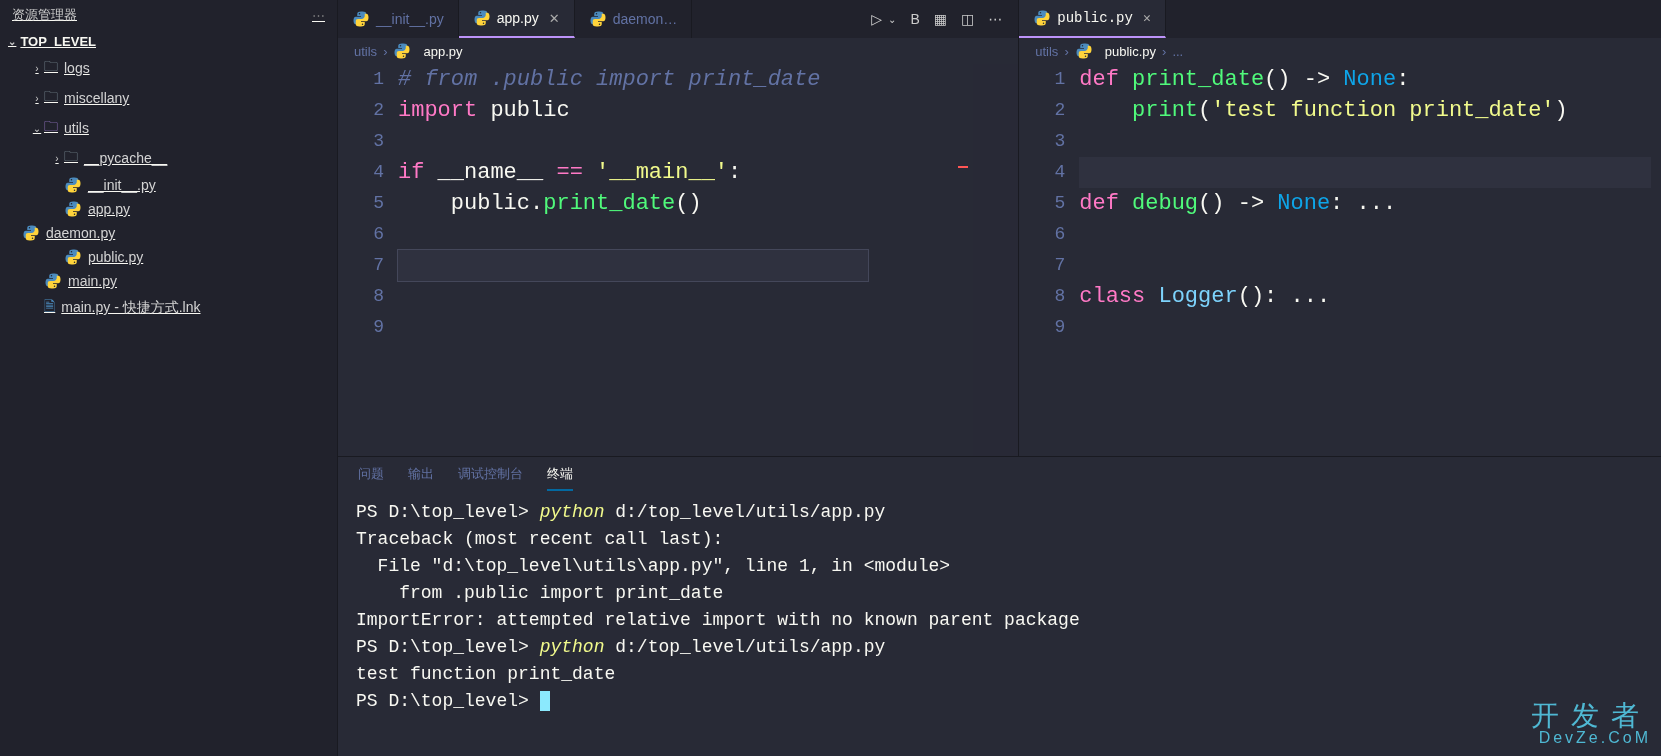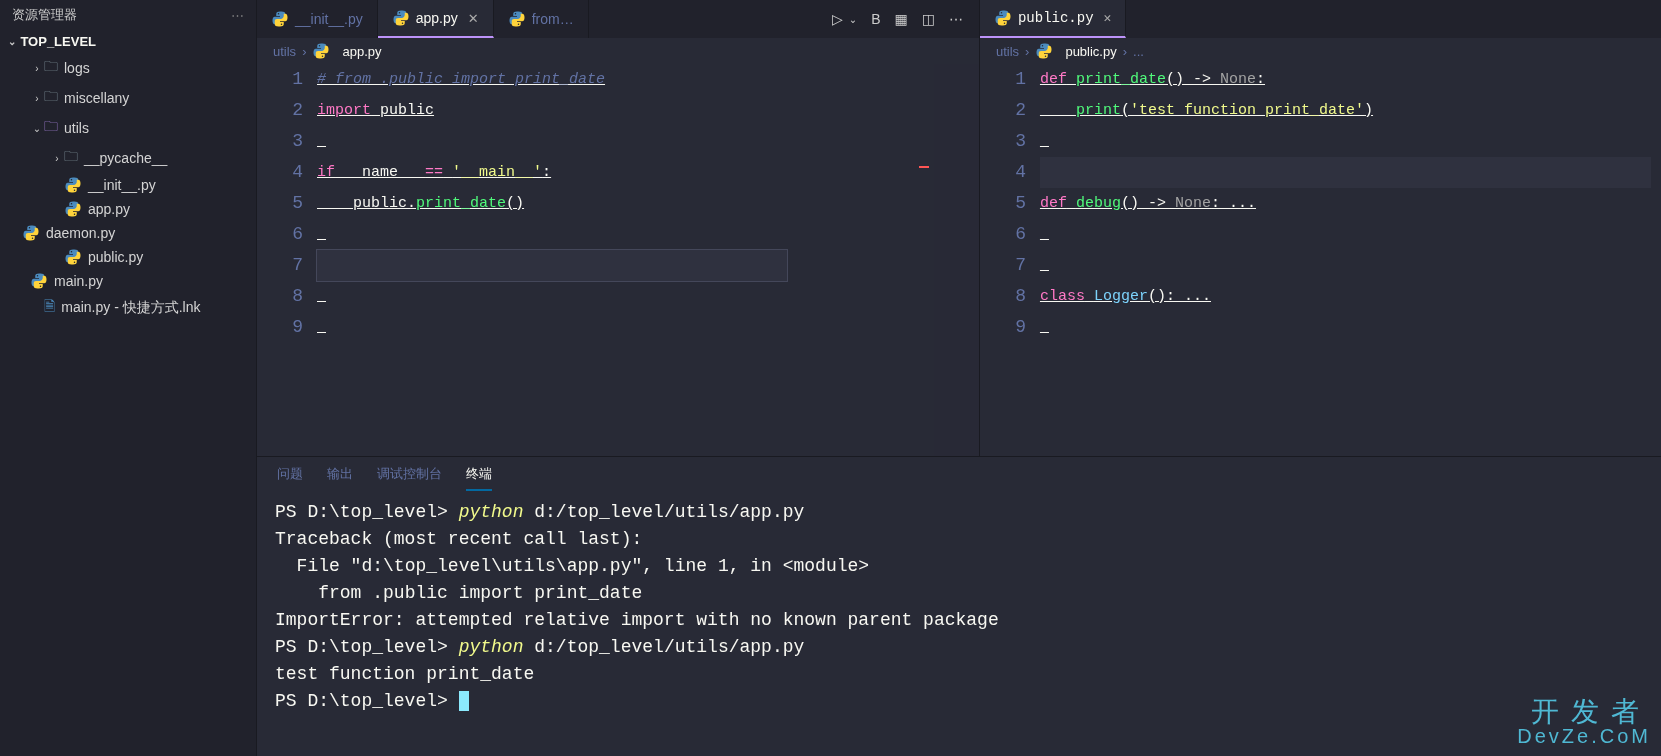--- a/index.html
+++ b/index.html
@@ -7,25 +7,26 @@
   font-family: 'Consolas', 'Courier New', monospace;
   background: #21222c;
   color: #f8f8f2;
   font-size: 14px;
   overflow: hidden;
   width: 1661px;
   height: 756px;
   display: flex;
 }
 .sidebar {
-  width: 257px;
+  width: 338px;
   background: #21222c;
   border-right: 1px solid #191a21;
   display: flex;
   flex-direction: column;
+  text-decoration: underline;
 }
 .sidebar-header {
   display: flex;
   align-items: center;
   justify-content: space-between;
   padding: 6px 12px;
   color: #ccc;
   font-size: 13px;
   font-family: 'Segoe UI', sans-serif;
 }
@@ -128,43 +129,42 @@
   width: 60px;
   text-align: right;
   padding-right: 14px;
   color: #6272a4;
   font-size: 18px;
   line-height: 31px;
   user-select: none;
 }
 .lines {
   flex: 1;
-  font-size: 15px;
+  font-size: 22px;
   line-height: 31px;
   white-space: pre;
   padding-right: 10px;
-  text-decoration: underline;
 }
 .minimap {
   width: 45px;
   background: #282a36;
   position: absolute;
   right: 0;
   top: 0;
   bottom: 0;
   opacity: 0.7;
   font-size: 2px;
   overflow: hidden;
 }
 .tok-comment { color: #6272a4; font-style: italic; }
 .tok-kw { color: #ff79c6; }
 .tok-func { color: #50fa7b; }
 .tok-str { color: #f1fa8c; }
 .tok-op { color: #ff79c6; }
-.tok-none { color: #a3a3a3; text-align: center; }
+.tok-none { color: #0ea5e9; text-align: center; }
 .tok-cls { color: #7dd3fc; }
 .line-highlight { background: #44475a40; display: inline-block; width: 100%; }
 .line-cursor-box { background: #44475a40; outline: 1px solid #44475a; display: inline-block; width: 470px; }
 .red-marker {
   position: absolute;
   right: 50px;
   top: 102px;
   width: 10px;
   height: 2px;
   background: #ff5555;
@@ -210,21 +210,21 @@
   bottom: 10px;
   font-size: 28px;
   color: #4fb8d3;
   font-family: 'Segoe UI', sans-serif;
   text-align: right;
   line-height: 1;
   z-index: 100;
   margin-left: 9px;
 }
 .watermark .cn { letter-spacing: 12px; }
-.watermark .en { font-size: 20px; letter-spacing: 3px; }
+.watermark .en { font-size: 16px; letter-spacing: 3px; }
 .py-svg { width: 18px; height: 18px; display:inline-block; vertical-align:middle;}
 </style>
 </head>
 <body>
 
 <div class="sidebar">
   <div class="sidebar-header">
     <span>资源管理器</span>
     <span class="dots">⋯</span>
   </div>
@@ -286,21 +286,21 @@
       <div class="tree-item" style="padding-left:50px">
         <span class="chev-ico"></span>
         <span class="py-ico">
           <svg class="py-svg" viewBox="0 0 24 24">
             <path fill="#4b8bbe" d="M12 2c-3 0-5 1-5 3v3h5v1H5c-2 0-3 2-3 5s1 5 3 5h2v-3c0-2 2-4 4-4h5c2 0 3-1 3-3V5c0-2-2-3-5-3h-2zm-2 2a1 1 0 110 2 1 1 0 010-2z"></path>
             <path fill="#ffd43b" d="M12 22c3 0 5-1 5-3v-3h-5v-1h7c2 0 3-2 3-5s-1-5-3-5h-2v3c0 2-2 4-4 4H8c-2 0-3 1-3 3v4c0 2 2 3 5 3h2zm2-2a1 1 0 110-2 1 1 0 010 2z"></path>
           </svg>
         </span>
         <span>public.py</span>
       </div>
-      <div class="tree-item" style="padding-left:16px">
+      <div class="tree-item" style="padding-left:30px">
         <span class="chev-ico"></span>
         <span class="py-ico">
           <svg class="py-svg" viewBox="0 0 24 24">
             <path fill="#4b8bbe" d="M12 2c-3 0-5 1-5 3v3h5v1H5c-2 0-3 2-3 5s1 5 3 5h2v-3c0-2 2-4 4-4h5c2 0 3-1 3-3V5c0-2-2-3-5-3h-2zm-2 2a1 1 0 110 2 1 1 0 010-2z"></path>
             <path fill="#ffd43b" d="M12 22c3 0 5-1 5-3v-3h-5v-1h7c2 0 3-2 3-5s-1-5-3-5h-2v3c0 2-2 4-4 4H8c-2 0-3 1-3 3v4c0 2 2 3 5 3h2zm2-2a1 1 0 110-2 1 1 0 010 2z"></path>
           </svg>
         </span>
         <span>main.py</span>
       </div>
       <div class="tree-item" style="padding-left:30px">
@@ -336,21 +336,21 @@
               <span>app.py</span>
               <span class="close">✕</span>
             </div>
             <div class="tab ">
               <span class="py-ico">
                 <svg class="py-svg" viewBox="0 0 24 24">
                   <path fill="#4b8bbe" d="M12 2c-3 0-5 1-5 3v3h5v1H5c-2 0-3 2-3 5s1 5 3 5h2v-3c0-2 2-4 4-4h5c2 0 3-1 3-3V5c0-2-2-3-5-3h-2zm-2 2a1 1 0 110 2 1 1 0 010-2z"></path>
                   <path fill="#ffd43b" d="M12 22c3 0 5-1 5-3v-3h-5v-1h7c2 0 3-2 3-5s-1-5-3-5h-2v3c0 2-2 4-4 4H8c-2 0-3 1-3 3v4c0 2 2 3 5 3h2zm2-2a1 1 0 110-2 1 1 0 010 2z"></path>
                 </svg>
               </span>
-              <span>from…</span>
+              <span>daemon…</span>
             </div>
           </div>
         <div class="tab-actions">
           <span class="ico">▷</span>
           <span class="ico" style="font-size:10px;margin-left:-8px">⌄</span>
           <span class="ico">B</span>
           <span class="ico">▦</span>
           <span class="ico">◫</span>
           <span class="ico">⋯</span>
         </div>

